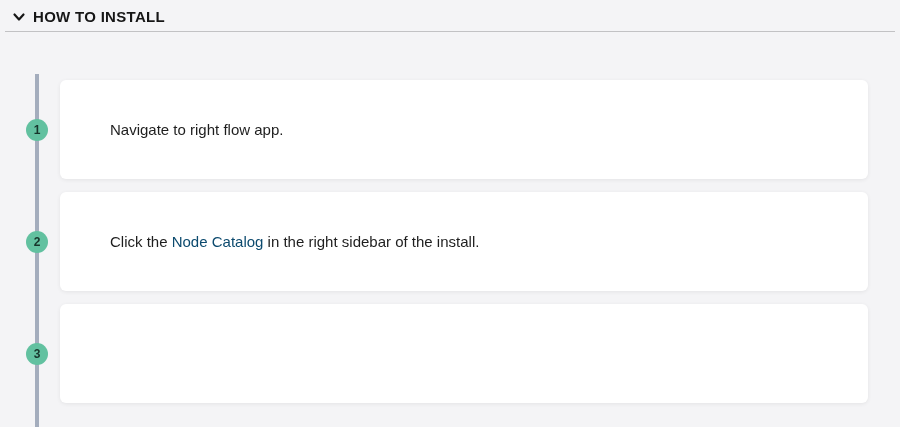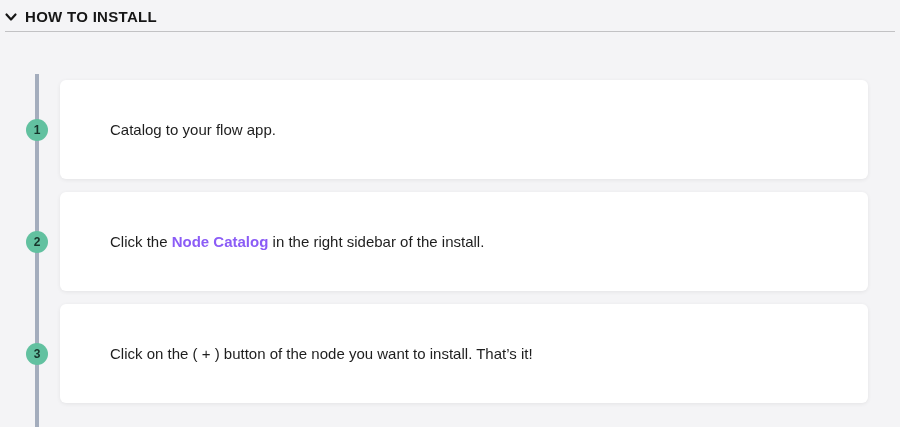--- a/index.html
+++ b/index.html
@@ -9,21 +9,21 @@
     font-family: "Liberation Sans", "DejaVu Sans", sans-serif;
     background: #f4f4f6;
     overflow: hidden;
   }
   .panel { width: 900px; height: 427px; position: relative; }
 
   
   .section-header {
     display: flex;
     align-items: flex-end;
-    padding: 8px 0 7px 4px;
+    padding: 8px 0 7px 12px;
     cursor: pointer;
   }
   .chevron-wrap {
     width: 14px;
     height: 14px;
     display: inline-flex;
     align-items: center;
     justify-content: center;
     margin-right: 7px;
   }
@@ -81,21 +81,21 @@
     display: flex;
     align-items: center;
     justify-content: center;
     line-height: 1;
   }
   .step-text {
     font-size: 15px;
     color: #1e1e1e;
     line-height: 1.4;
   }
-  .step-text b { font-weight: 700; color: #8b5cf6; }
+  .step-text b { font-weight: 400; color: #0c4a6e; }
 </style>
 </head>
 <body>
 
 <div class="panel">
 
   <div class="section-header">
     <span class="chevron-wrap">
       <svg width="14" height="14" viewBox="0 0 14 14">
         <polyline points="2.5,4.5 7,9.5 11.5,4.5" fill="none" stroke="#161616" stroke-width="2.2" stroke-linecap="round" stroke-linejoin="round"></polyline>
@@ -103,27 +103,26 @@
     </span>
     <span class="section-title">HOW TO INSTALL</span>
   </div>
   <div class="header-divider"></div>
 
   <div class="content">
     <div class="timeline-line"></div>
 
     <div class="step-card">
       <span class="step-badge">1</span>
-      <span class="step-text">Catalog to your flow app.</span>
+      <span class="step-text">Navigate to right flow app.</span>
     </div>
 
     <div class="step-card">
       <span class="step-badge">2</span>
       <span class="step-text"><span>Click the </span><b>Node Catalog</b><span> in the right sidebar of the install.</span></span>
     </div>
 
     <div class="step-card">
       <span class="step-badge">3</span>
-      <span class="step-text">Click on the ( + ) button of the node you want to install. That’s it!</span>
     </div>
   </div>
 
 </div>
 
 </body></html>

